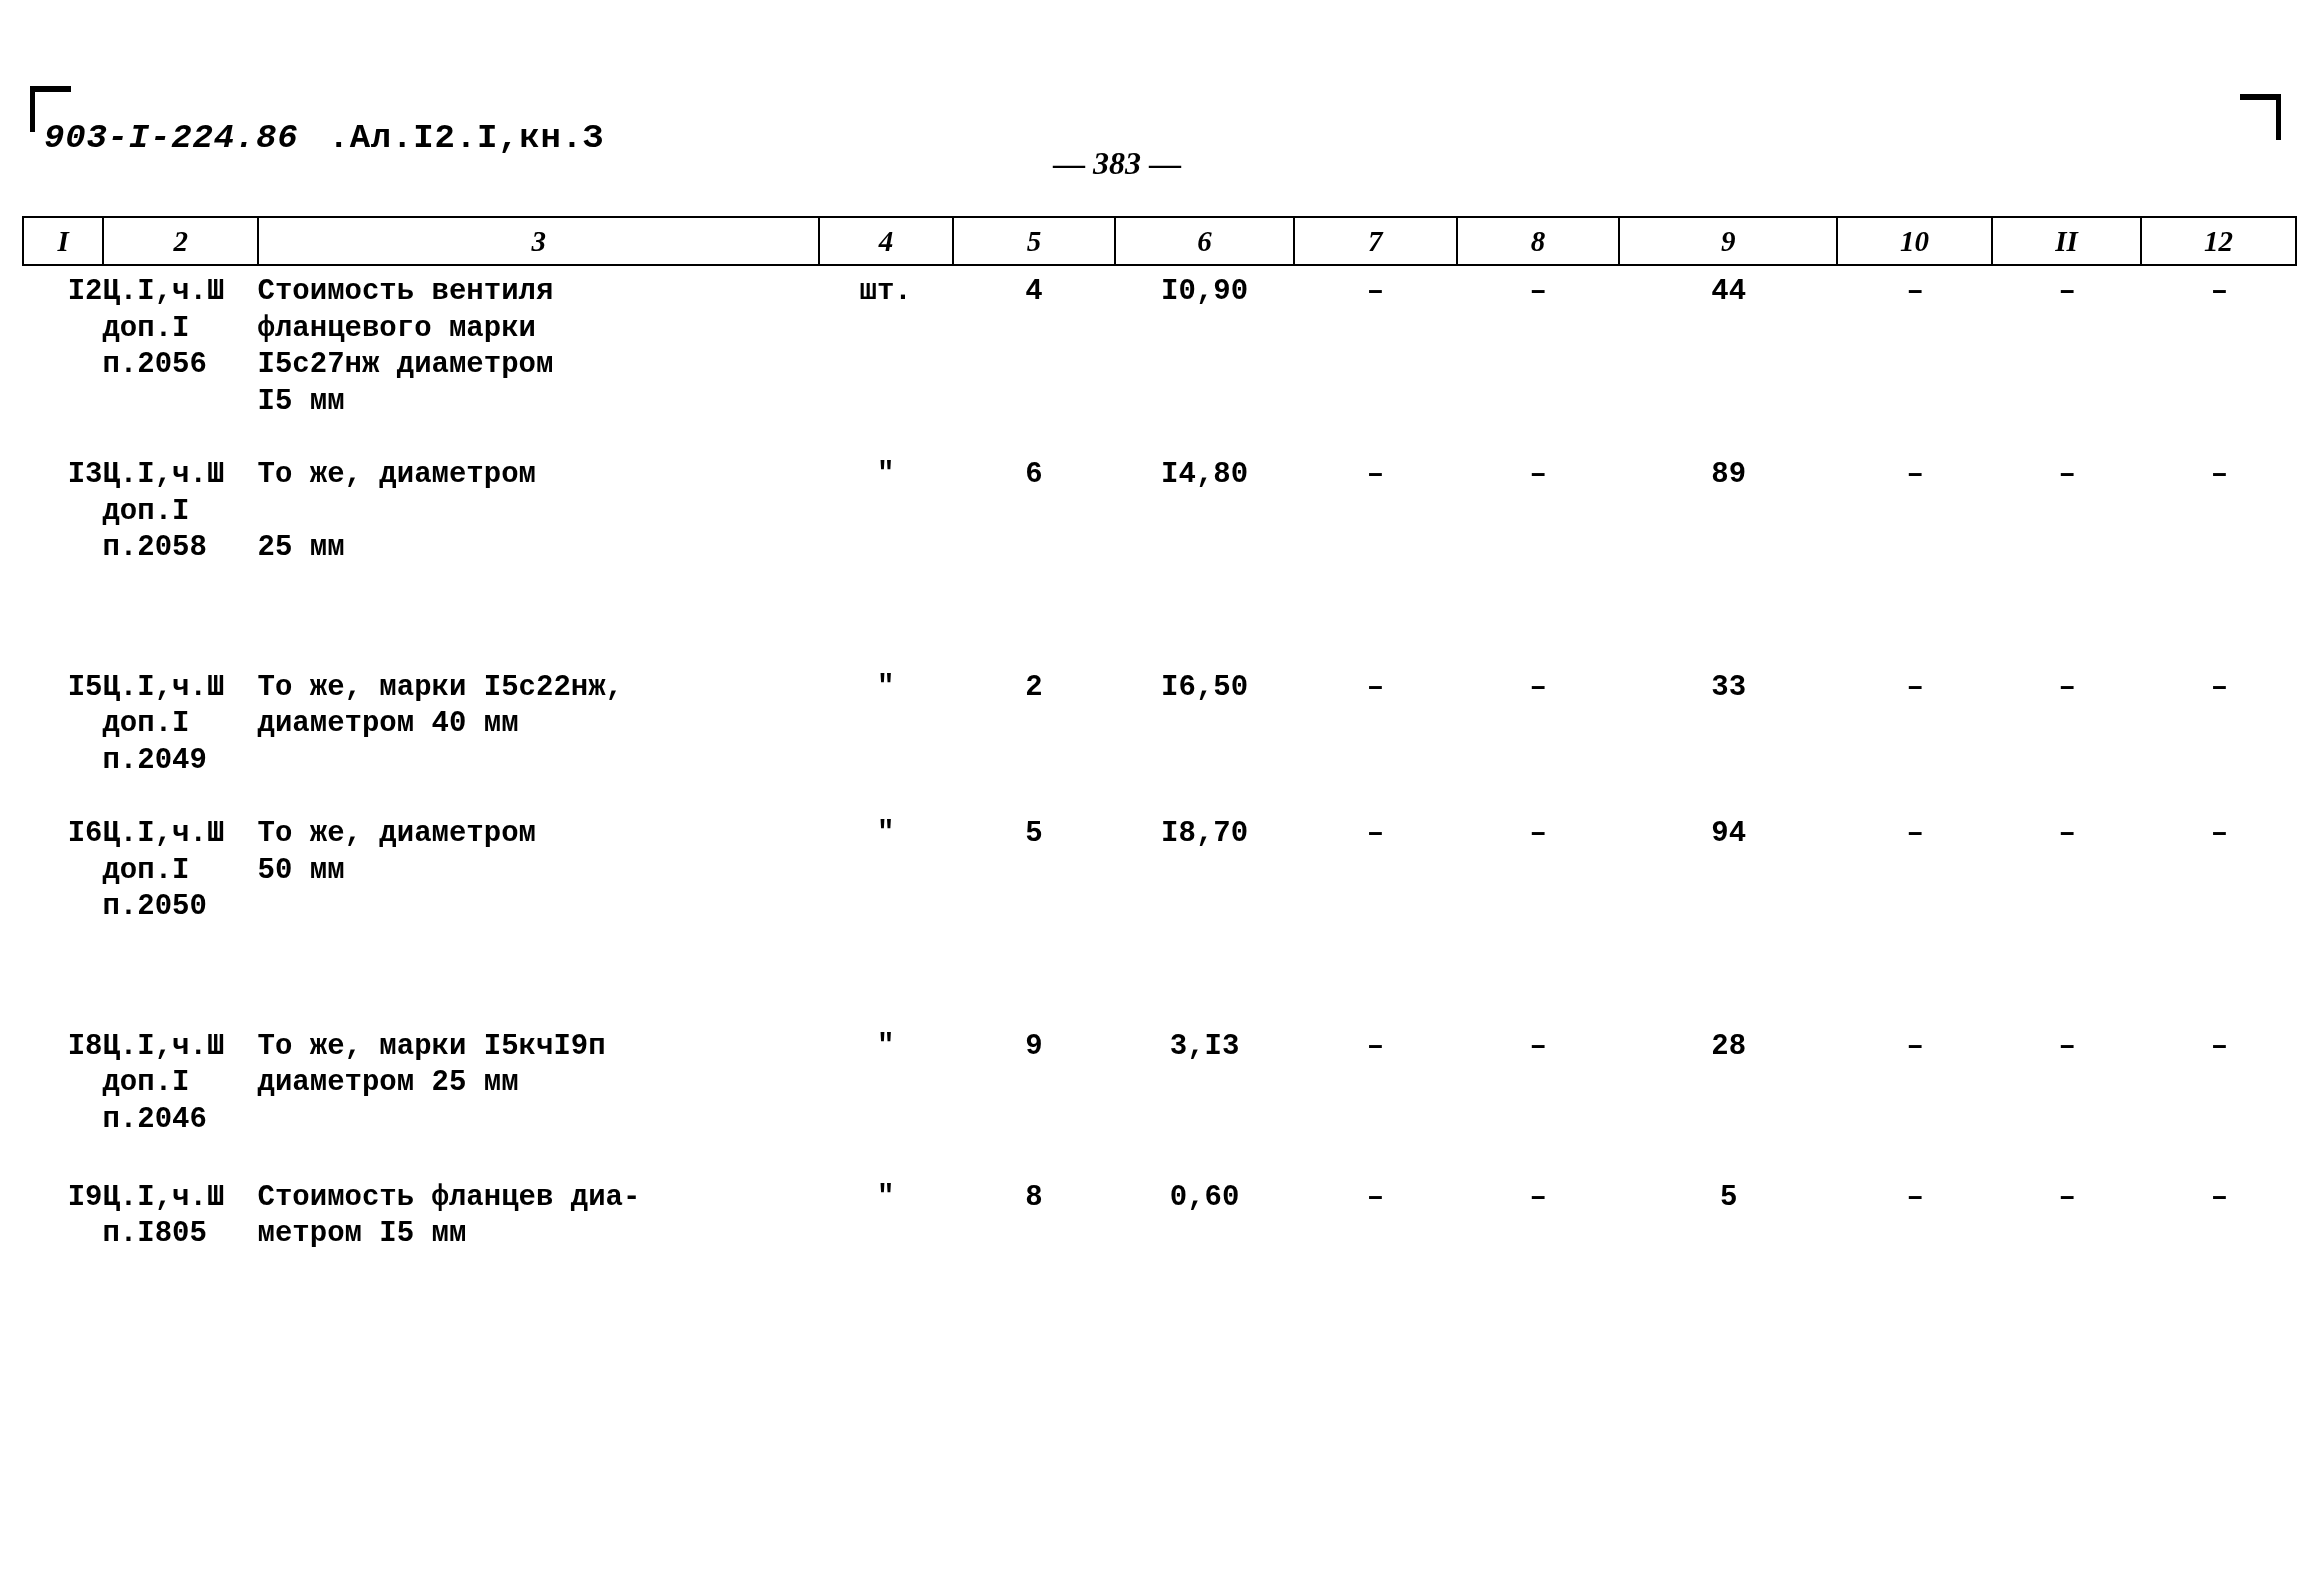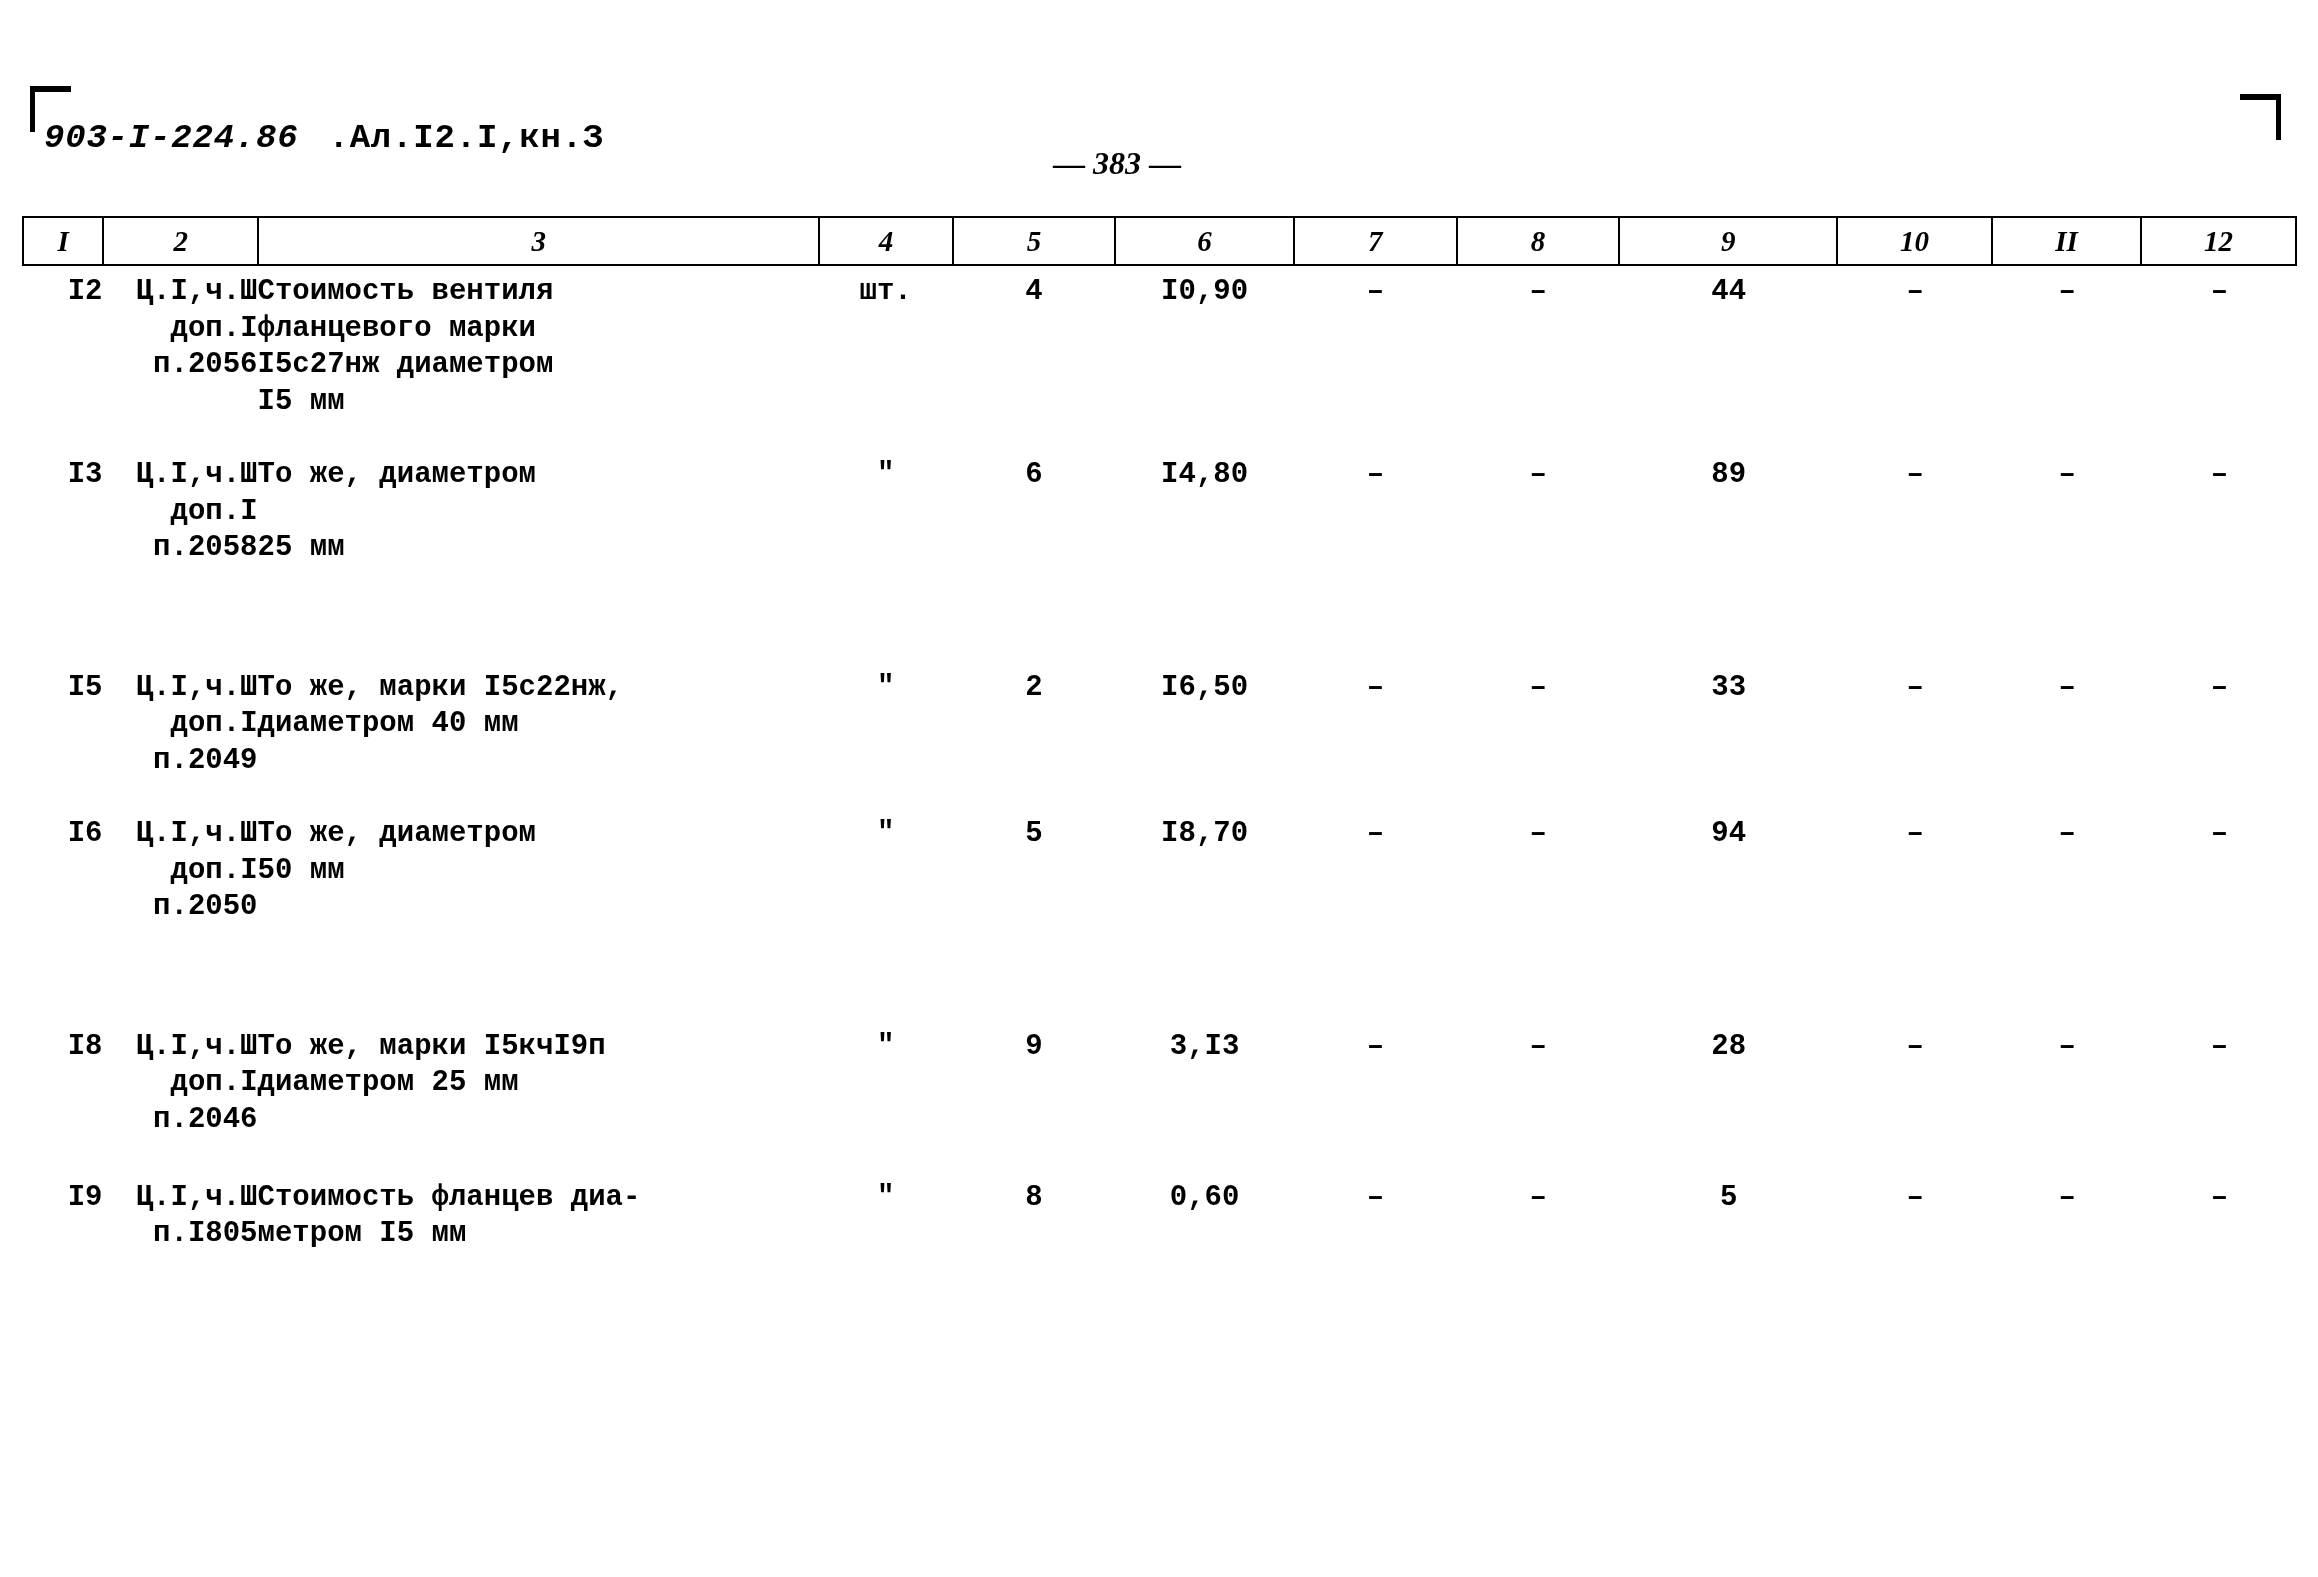--- a/index.html
+++ b/index.html
@@ -111,21 +111,21 @@
   table.rows td {
     border: none;
     padding: 0;
     vertical-align: top;
     font-family: "Liberation Mono", "DejaVu Sans Mono", monospace;
     font-size: 29px;
     line-height: 1.26;
     font-weight: 700;
   }
   td.c-num      { text-align: right; }
-  td.c-ref      { text-align: right; padding-left: 12.7px; white-space: pre-line; }
+  td.c-ref      { text-align: left; padding-left: 12.7px; white-space: pre-line; }
   td.c-desc     { text-align: left; padding-left: 14.3px; white-space: pre-line; margin-top: 36px; }
   td.c-unit     { text-align: center; }
   td.c-val      { text-align: center; }
   td.c-dash     { text-align: center; }
 
   
   .pad-l0 { padding-top: 0; }
   .pad-l1 { padding-top: 37px; }
   .pad-l3 { padding-top: 112px; margin-top: 41px; }
 </style>

